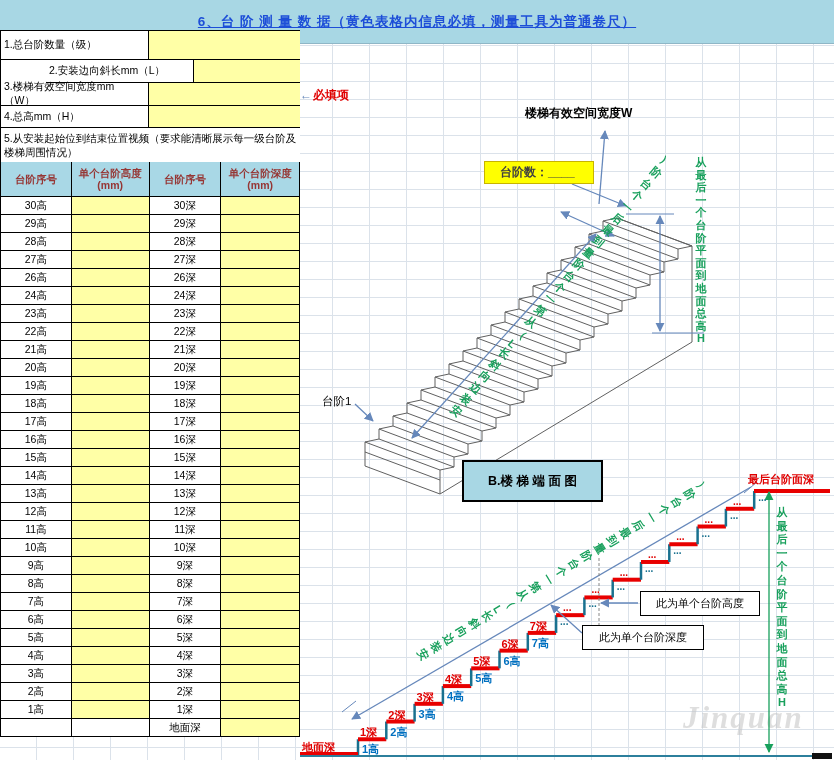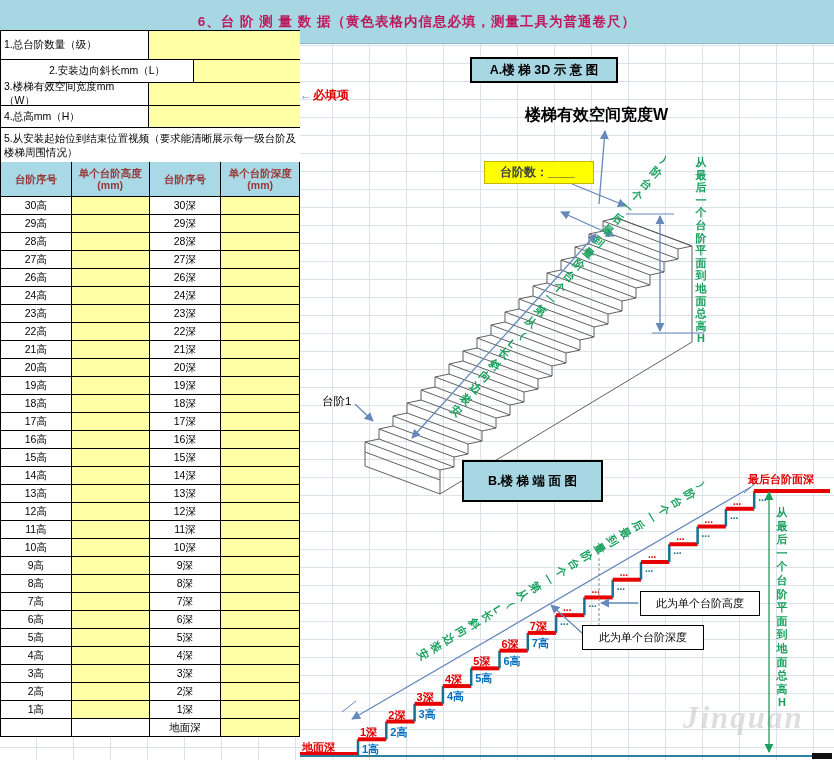--- a/index.html
+++ b/index.html
@@ -6,21 +6,21 @@
   #canvas{position:relative;width:834px;height:760px;overflow:hidden;background:#fff;
           font-family:"Liberation Sans","DejaVu Sans",sans-serif;}
   .abs{position:absolute;box-sizing:border-box;}
   
   #grid{left:0;top:28px;width:834px;height:732px;
     background-image:
       repeating-linear-gradient(to right, transparent 0 36px, #dbe2ea 36px 37px),
       repeating-linear-gradient(to bottom, transparent 0 17px, #dbe2ea 17px 18px);}
   
   #title-bar{left:0;top:0;width:834px;height:44px;background:#a8d7e4;border-bottom:1px solid #8fb6c6;
-    display:flex;align-items:center;justify-content:center;font-size:13.5px;font-weight:bold;color:#be185d;letter-spacing:1px;}
+    display:flex;align-items:center;justify-content:center;font-size:13.5px;font-weight:bold;color:#1d4ed8;letter-spacing:1px;text-decoration:underline;}
   
   #form-area{left:0;top:30px;width:300px;background:#fff;border-left:1px solid #000;border-top:1px solid #000;}
   .frow{display:flex;border-bottom:1px solid #000;box-sizing:border-box;background:#fff;}
   .fcell{box-sizing:border-box;display:flex;align-items:center;padding:1px 3px;font-size:10.5px;color:#000;}
   .flabel{width:148px;border-right:1px solid #000;}
   .finput{flex:1;background:#ffffa6;}
   #table-area{left:0;top:162px;width:300px;background:#fff;border-left:1px solid #000;}
   .trow{display:flex;border-bottom:1px solid #000;box-sizing:border-box;height:18px;background:#fff;}
   .thead{height:35px;background:#a9d8e6;}
   .tcell{box-sizing:border-box;border-right:1px solid #000;display:flex;align-items:center;justify-content:center;
@@ -29,21 +29,21 @@
   .c1{width:71px;}.c2{width:78px;}.c3{width:72px;}.c4{width:79px;}
   .yellow{background:#ffffa6;}
   
   .lbl{position:absolute;box-sizing:border-box;white-space:nowrap;}
   #required-note{left:300px;top:61px;font-size:12px;font-weight:bold;color:#e00000;margin-top:26px;}
   #required-note .arr{color:#6688bb;font-weight:bold;margin-right:1px;}
   .dia-title{background:#a8d7e4;border:2px solid #000;display:flex;align-items:center;justify-content:center;
     font-size:12.5px;font-weight:bold;color:#000;}
   #a-title{left:470px;top:57px;width:148px;height:26px;}
   #b-title{left:462px;top:460px;width:141px;height:42px;}
-  #w-label{left:525px;top:105px;font-size:16px;font-weight:bold;color:#000;}
+  #w-label{left:525px;top:105px;font-size:12px;font-weight:bold;color:#000;}
   #stepcount-box{left:484px;top:161px;width:110px;height:23px;background:#ffff00;border:1px solid #c8b400;
     display:flex;align-items:center;padding-left:15px;font-size:12px;font-weight:bold;color:#404040;}
   #step1-label{left:322px;top:394px;font-size:11.5px;color:#000;}
   .vgreen{position:absolute;color:#18a05c;font-size:11px;font-weight:bold;text-align:center;width:14px;}
   .dgreen{position:absolute;color:#18a05c;font-size:11px;font-weight:bold;transform-origin:0 50%;letter-spacing:2px;}
   .dchar{display:inline-block;transform:rotate(90deg);margin:0 1px;}
   #top-depth-label{left:748px;top:472px;font-size:11px;font-weight:bold;color:#e00000;}
   #ground-depth-label{left:302px;top:740px;font-size:11px;font-weight:bold;color:#e00000;}
   .note-box{position:absolute;background:#fff;border:1px solid #000;display:flex;align-items:center;justify-content:center;
     font-size:11px;color:#000;}
@@ -459,21 +459,20 @@
       <line x1="599" y1="558" x2="599" y2="627" stroke="#888888" stroke-width="1" stroke-dasharray="3,2"></line>
       <line x1="638" y1="603" x2="601" y2="603" stroke="#6688bb" stroke-width="1.3" marker-end="url(#ab)"></line>
       <line x1="582" y1="633" x2="551" y2="605" stroke="#6688bb" stroke-width="1.3" marker-end="url(#ab)"></line>
       <line x1="769" y1="492" x2="769" y2="752" stroke="#18a05c" stroke-width="1.3" marker-start="url(#ag)" marker-end="url(#ag)"></line>
       <line x1="300" y1="756" x2="814" y2="756" stroke="#2c7f9c" stroke-width="2"></line>
       <rect x="812" y="753" width="20" height="6" fill="#111111"></rect>
     </g>
   </svg>
 
   <div class="lbl" id="required-note"><span class="arr">←</span><span>必填项</span></div>
-  <div class="lbl dia-title" id="a-title">A.楼 梯 3D 示 意 图</div>
   <div class="lbl" id="w-label">楼梯有效空间宽度W</div>
   <div class="lbl" id="stepcount-box">台阶数：____</div>
   <div class="lbl" id="step1-label">台阶1</div>
   <div class="vgreen" id="a-height-text" style="left:694px;top:156px;">
       <span style="display: block; line-height: 12.6px;">从</span>
       <span style="display: block; line-height: 12.6px;">最</span>
       <span style="display: block; line-height: 12.6px;">后</span>
       <span style="display: block; line-height: 12.6px;">一</span>
       <span style="display: block; line-height: 12.6px;">个</span>
       <span style="display: block; line-height: 12.6px;">台</span>

